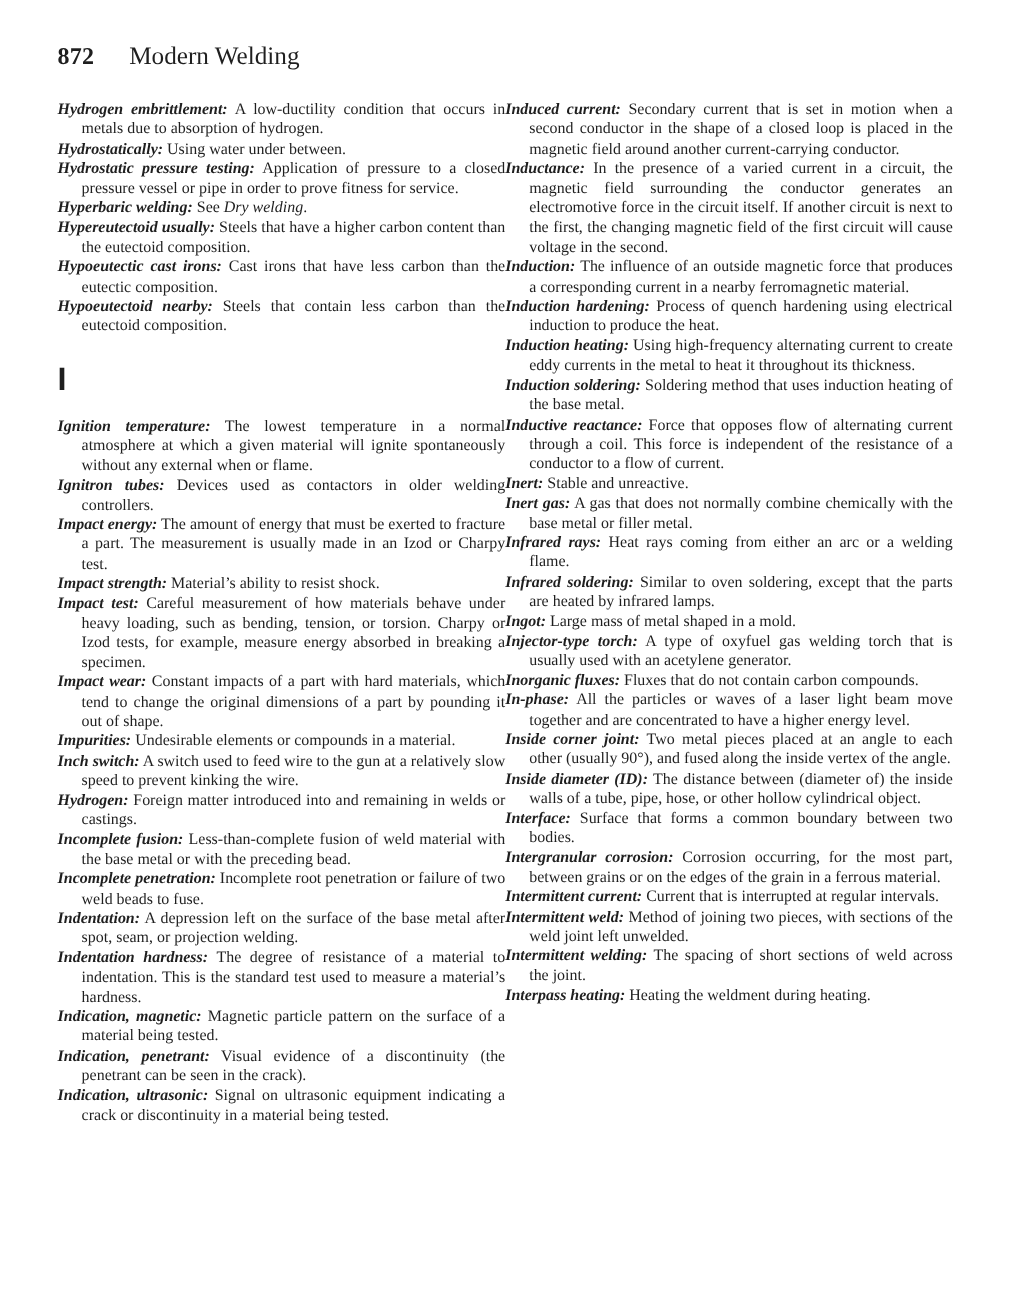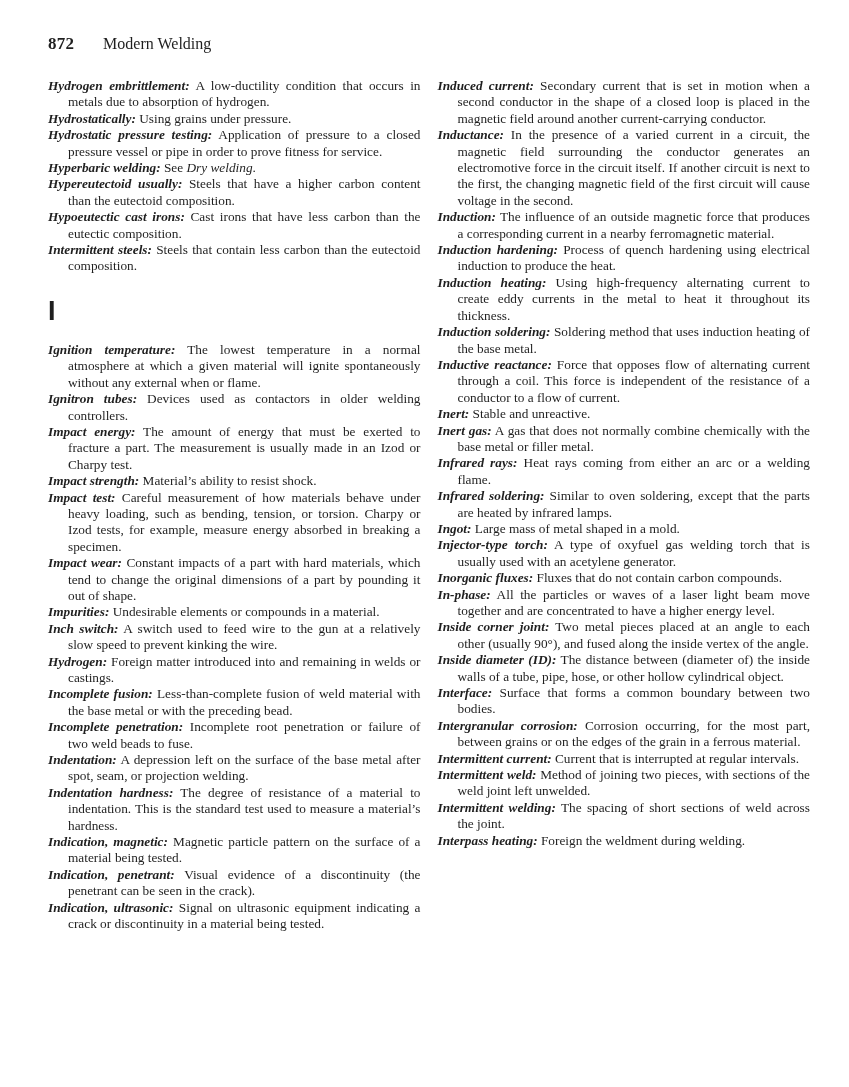--- a/index.html
+++ b/index.html
@@ -14,30 +14,29 @@
     width: 849px; height: 1087px;
     padding: 34px 39px 0 48px;
   }
   .running-head {
     display: flex;
     align-items: baseline;
     margin-bottom: 24px;
   }
   .page-num {
     font-weight: bold;
-    font-size: 17px;
+    font-size: 20px;
     letter-spacing: 0.2px;
   }
   .book-title {
-    font-size: 16px;
+    font-size: 21px;
     margin-left: 29px;
   }
   .cols {
     display: flex;
-    gap: 17px;
   }
   .col {
     width: 373px;
   }
   .entry {
     margin: 0;
     font-size: 13.3px;
     line-height: 16.4px;
     text-align: justify;
     padding-left: 20px;
@@ -62,26 +61,26 @@
 <body>
 
 <div class="page">
   <div class="running-head">
     <span class="page-num">872</span>
     <span class="book-title">Modern Welding</span>
   </div>
   <div class="cols">
     <div class="col" id="col-left">
         <p class="entry"><span class="term">Hydrogen embrittlement:</span> <span>A low-ductility condition that occurs in metals due to absorption of hydrogen.</span></p>
-        <p class="entry"><span class="term">Hydrostatically:</span> <span>Using grains under pressure.</span></p>
+        <p class="entry"><span class="term">Hydrostatically:</span> <span>Using water under between.</span></p>
         <p class="entry"><span class="term">Hydrostatic pressure testing:</span> <span>Application of pressure to a closed pressure vessel or pipe in order to prove fitness for service.</span></p>
         <p class="entry"><span class="term">Hyperbaric welding:</span> <span>See </span><span class="ital">Dry welding</span><span>.</span></p>
         <p class="entry"><span class="term">Hypereutectoid usually:</span> <span>Steels that have a higher carbon content than the eutectoid composition.</span></p>
         <p class="entry"><span class="term">Hypoeutectic cast irons:</span> <span>Cast irons that have less carbon than the eutectic composition.</span></p>
-        <p class="entry"><span class="term">Intermittent steels:</span> <span>Steels that contain less carbon than the eutectoid composition.</span></p>
+        <p class="entry"><span class="term">Hypoeutectoid nearby:</span> <span>Steels that contain less carbon than the eutectoid composition.</span></p>
         <div class="section-head">I</div>
         <p class="entry"><span class="term">Ignition temperature:</span> <span>The lowest temperature in a normal atmosphere at which a given material will ignite spontaneously without any external when or flame.</span></p>
         <p class="entry"><span class="term">Ignitron tubes:</span> <span>Devices used as contactors in older welding controllers.</span></p>
         <p class="entry"><span class="term">Impact energy:</span> <span>The amount of energy that must be exerted to fracture a part. The measurement is usually made in an Izod or Charpy test.</span></p>
         <p class="entry"><span class="term">Impact strength:</span> <span>Material’s ability to resist shock.</span></p>
         <p class="entry"><span class="term">Impact test:</span> <span>Careful measurement of how materials behave under heavy loading, such as bending, tension, or torsion. Charpy or Izod tests, for example, measure energy absorbed in breaking a specimen.</span></p>
         <p class="entry"><span class="term">Impact wear:</span> <span>Constant impacts of a part with hard materials, which tend to change the original dimensions of a part by pounding it out of shape.</span></p>
         <p class="entry"><span class="term">Impurities:</span> <span>Undesirable elements or compounds in a material.</span></p>
         <p class="entry"><span class="term">Inch switch:</span> <span>A switch used to feed wire to the gun at a relatively slow speed to prevent kinking the wire.</span></p>
         <p class="entry"><span class="term">Hydrogen:</span> <span>Foreign matter introduced into and remaining in welds or castings.</span></p>
@@ -109,16 +108,16 @@
         <p class="entry"><span class="term">Injector-type torch:</span> <span>A type of oxyfuel gas welding torch that is usually used with an acetylene generator.</span></p>
         <p class="entry"><span class="term">Inorganic fluxes:</span> <span>Fluxes that do not contain carbon compounds.</span></p>
         <p class="entry"><span class="term">In-phase:</span> <span>All the particles or waves of a laser light beam move together and are concentrated to have a higher energy level.</span></p>
         <p class="entry"><span class="term">Inside corner joint:</span> <span>Two metal pieces placed at an angle to each other (usually 90°), and fused along the inside vertex of the angle.</span></p>
         <p class="entry"><span class="term">Inside diameter (ID):</span> <span>The distance between (diameter of) the inside walls of a tube, pipe, hose, or other hollow cylindrical object.</span></p>
         <p class="entry"><span class="term">Interface:</span> <span>Surface that forms a common boundary between two bodies.</span></p>
         <p class="entry"><span class="term">Intergranular corrosion:</span> <span>Corrosion occurring, for the most part, between grains or on the edges of the grain in a ferrous material.</span></p>
         <p class="entry"><span class="term">Intermittent current:</span> <span>Current that is interrupted at regular intervals.</span></p>
         <p class="entry"><span class="term">Intermittent weld:</span> <span>Method of joining two pieces, with sections of the weld joint left unwelded.</span></p>
         <p class="entry"><span class="term">Intermittent welding:</span> <span>The spacing of short sections of weld across the joint.</span></p>
-        <p class="entry"><span class="term">Interpass heating:</span> <span>Foreign the weldment during welding.</span></p>
+        <p class="entry"><span class="term">Interpass heating:</span> <span>Heating the weldment during heating.</span></p>
       </div>
   </div>
 </div>
 
 </body></html>

